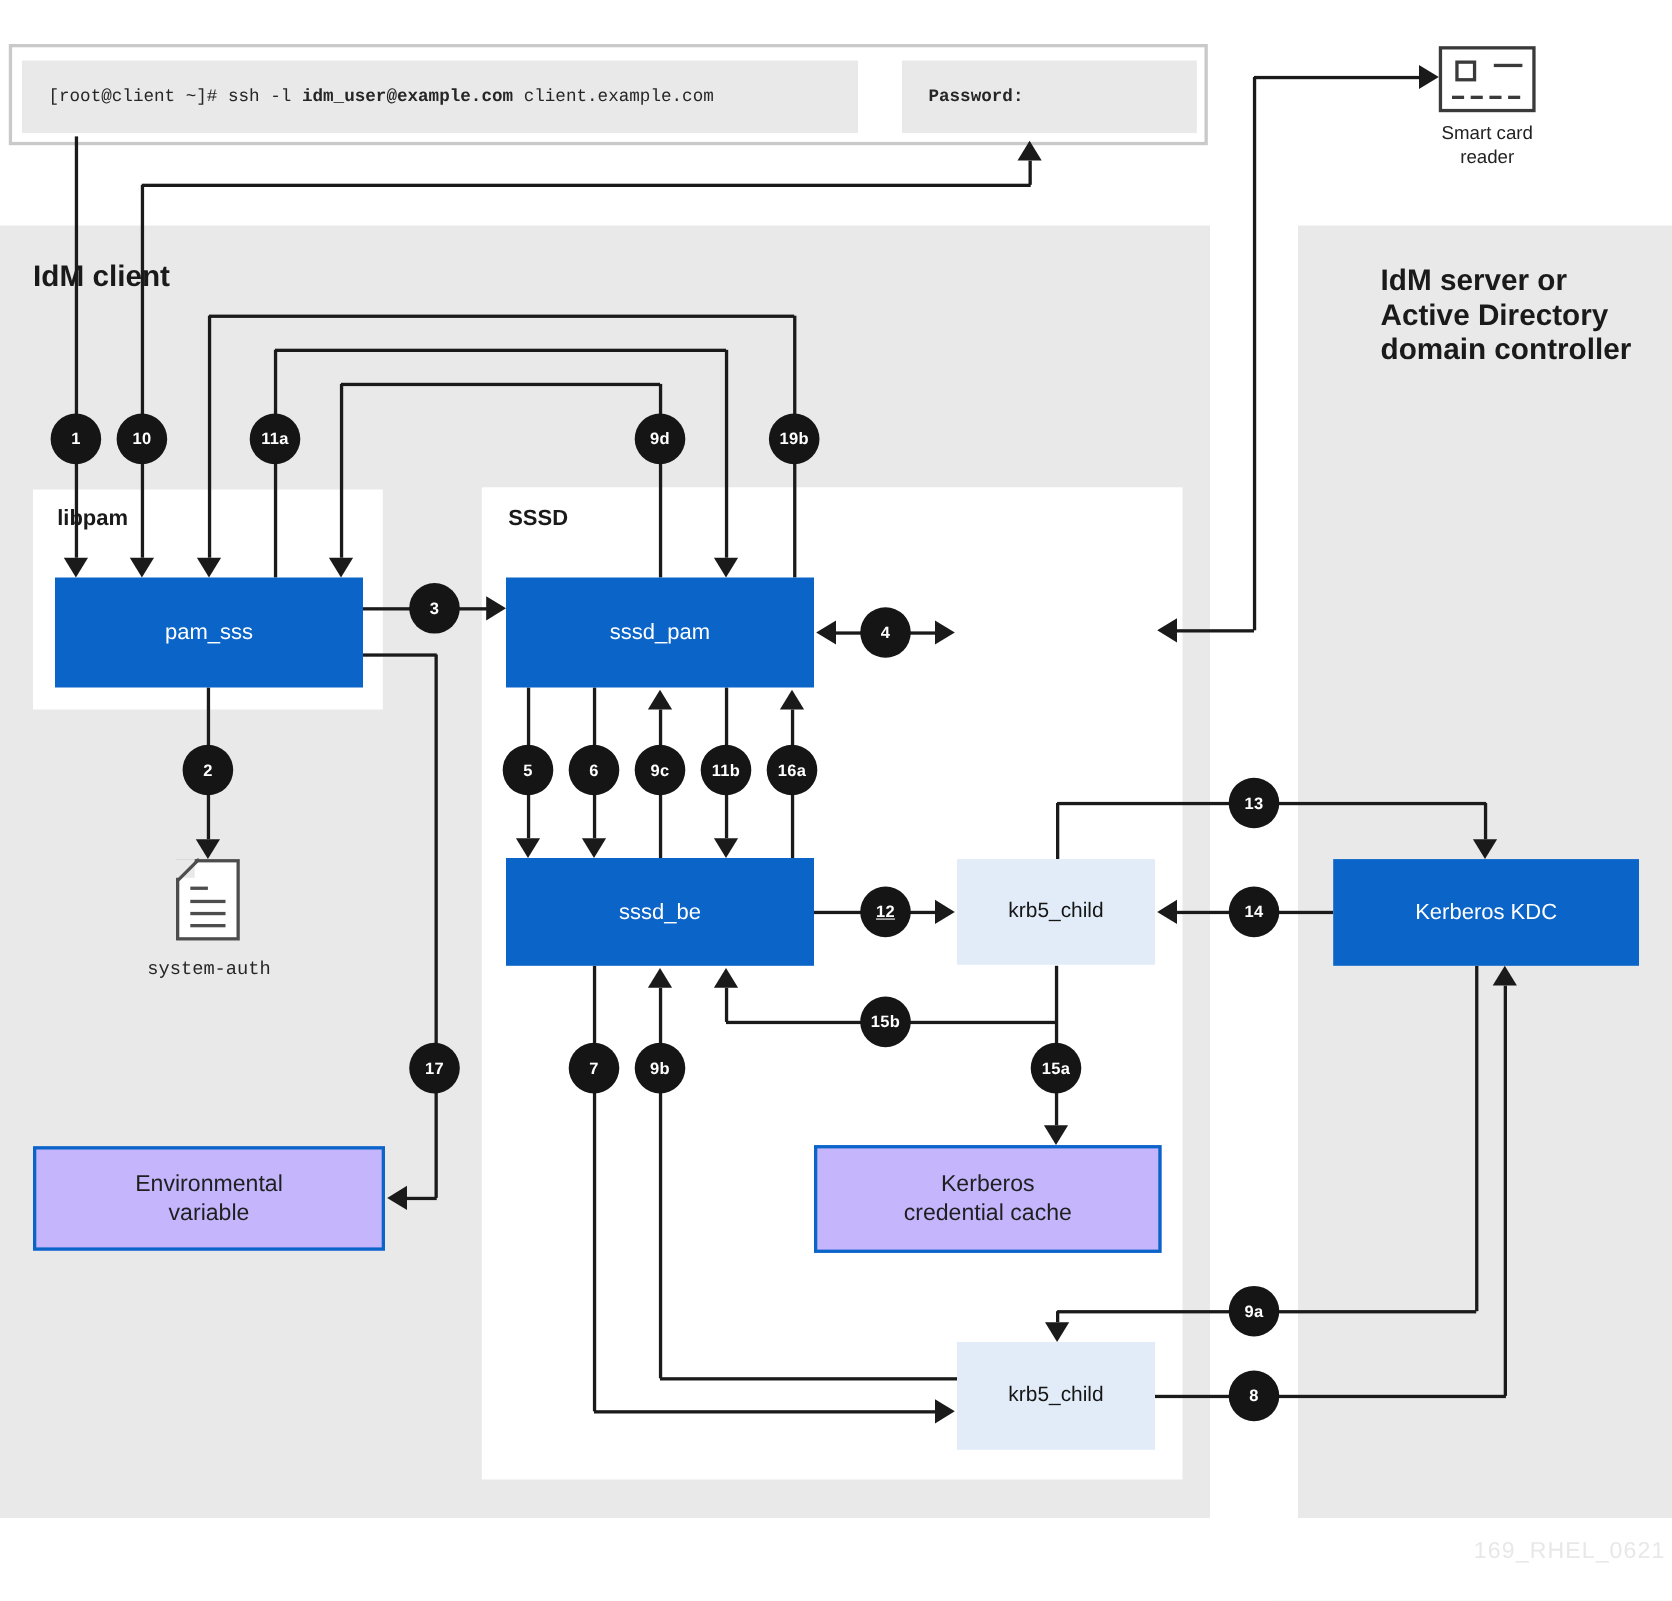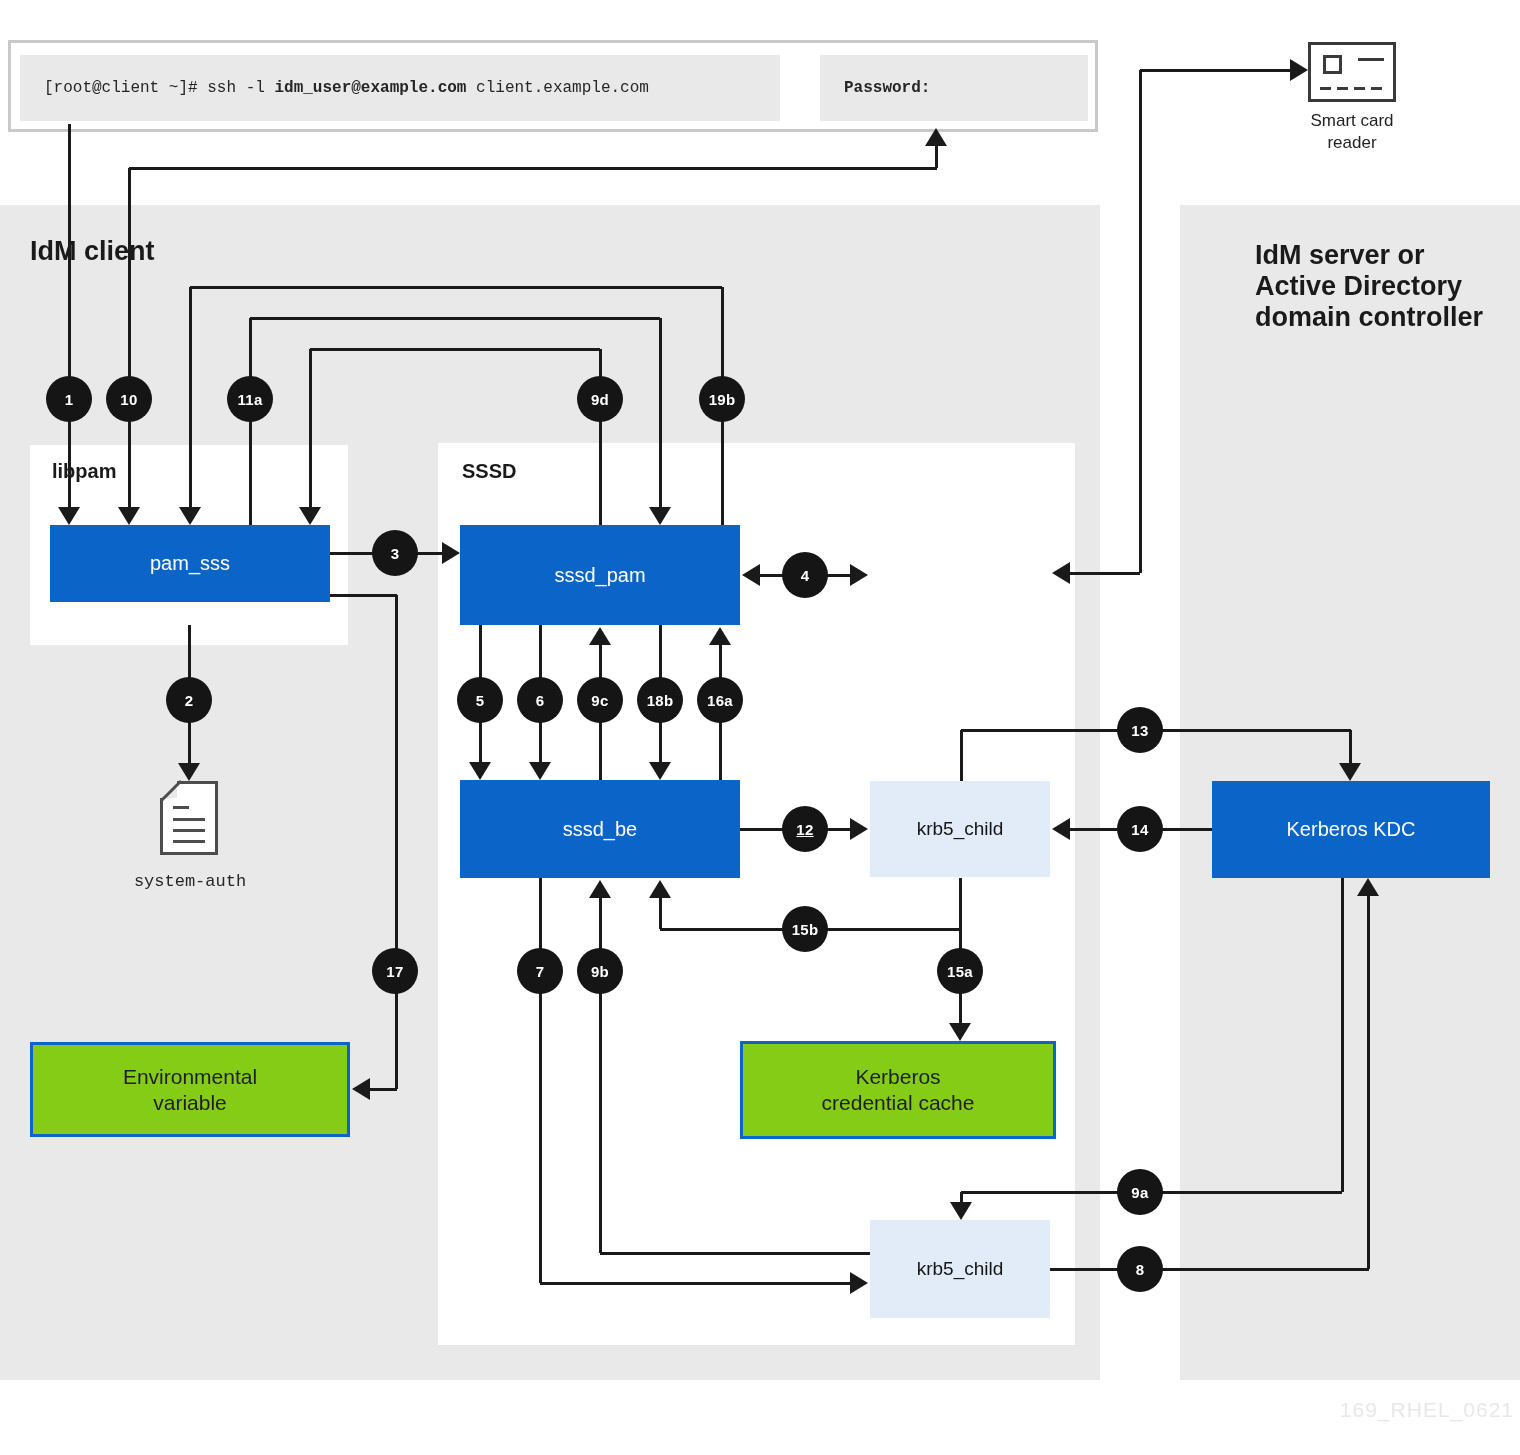--- a/index.html
+++ b/index.html
@@ -15,21 +15,21 @@
     font-family:"Liberation Sans",sans-serif;color:var(--ink);
   }
   .abs{position:absolute;}
   .region{background:var(--gray);z-index:0;}
   .region-title{font-weight:700;font-size:27px;line-height:31px;white-space:pre-line;z-index:1;color:#1a1a1a;}
   .groupbox{background:#fff;z-index:1;}
   .grouplabel{font-weight:700;font-size:20px;color:#1a1a1a;z-index:2;}
   .node{display:flex;align-items:center;justify-content:center;z-index:3;font-size:20px;font-weight:500;text-align:center;}
   .node.blue{background:var(--blue);color:#fff;}
   .node.light{background:var(--lightblue);color:#161616;}
-  .node.outline{background:#84cc16;border:3px solid var(--blue);color:var(--ink);font-size:21px;line-height:26px;white-space:pre-line;box-sizing:border-box;}
+  .node.outline{background:#c4b5fd;border:3px solid var(--blue);color:var(--ink);font-size:21px;line-height:26px;white-space:pre-line;box-sizing:border-box;}
   .line{position:absolute;background:var(--line);z-index:2;}
   .arrow{position:absolute;width:0;height:0;z-index:4;}
   .arrow.up{border-left:11px solid transparent;border-right:11px solid transparent;border-bottom:18px solid var(--line);}
   .arrow.down{border-left:11px solid transparent;border-right:11px solid transparent;border-top:18px solid var(--line);}
   .arrow.left{border-top:11px solid transparent;border-bottom:11px solid transparent;border-right:18px solid var(--line);}
   .arrow.right{border-top:11px solid transparent;border-bottom:11px solid transparent;border-left:18px solid var(--line);}
   .badge{
     position:absolute;z-index:6;background:#151515;color:#fff;font-weight:700;font-size:15px;
     min-width:46px;height:46px;border-radius:999px;display:flex;align-items:center;justify-content:center;
     transform:translate(-50%,-50%);padding:0 7px;box-sizing:border-box;letter-spacing:.3px;
@@ -84,21 +84,21 @@
     <span class="sc-dash" style="left:60px;"></span>
   </div>
   <div class="abs sc-label" style="left:1272px;top:110px;width:160px;">Smart card
 reader</div>
 
   <div class="abs groupbox" style="left:30px;top:445px;width:318px;height:200px;"></div>
   <div class="abs grouplabel" style="left:52px;top:460px;">libpam</div>
   <div class="abs groupbox" style="left:438px;top:443px;width:637px;height:902px;"></div>
   <div class="abs grouplabel" style="left:462px;top:460px;">SSSD</div>
 
-  <div class="abs node blue" style="left:50px;top:525px;width:280px;height:77px;">pam_sss</div>
+  <div class="abs node blue" style="left:50px;top:525px;width:280px;height:100px;">pam_sss</div>
   <div class="abs node blue" style="left:460px;top:525px;width:280px;height:100px;">sssd_pam</div>
   <div class="abs node blue" style="left:460px;top:780px;width:280px;height:98px;">sssd_be</div>
   <div class="abs node light" style="left:870px;top:781px;width:180px;height:96px;font-size:19px;">krb5_child</div>
   <div class="abs node light" style="left:870px;top:1220px;width:180px;height:98px;font-size:19px;">krb5_child</div>
   <div class="abs node blue" style="left:1212px;top:781px;width:278px;height:97px;">Kerberos KDC</div>
   <div class="abs node outline" style="left:30px;top:1042px;width:320px;height:95px;">Environmental
 variable</div>
   <div class="abs node outline" style="left:740px;top:1041px;width:316px;height:98px;">Kerberos
 credential cache</div>
 
@@ -194,21 +194,21 @@
       <div class="badge" style="left: 129px; top: 399px; text-align: center;">10</div>
       <div class="badge" style="left: 250px; top: 399px;">11a</div>
       <div class="badge" style="left: 600px; top: 399px;">9d</div>
       <div class="badge" style="left: 722px; top: 399px;">19b</div>
       <div class="badge" style="left: 395px; top: 553px;">3</div>
       <div class="badge" style="left: 805px; top: 575px;">4</div>
       <div class="badge" style="left: 189px; top: 700px;">2</div>
       <div class="badge" style="left: 480px; top: 700px;">5</div>
       <div class="badge" style="left: 540px; top: 700px;">6</div>
       <div class="badge" style="left: 600px; top: 700px;">9c</div>
-      <div class="badge" style="left: 660px; top: 700px;">18b</div>
+      <div class="badge" style="left: 660px; top: 700px;">11b</div>
       <div class="badge" style="left: 720px; top: 700px;">16a</div>
       <div class="badge" style="left: 805px; top: 829px; text-decoration: underline;">12</div>
       <div class="badge" style="left: 1140px; top: 730px;">13</div>
       <div class="badge" style="left: 1140px; top: 829px;">14</div>
       <div class="badge" style="left: 805px; top: 929px;">15b</div>
       <div class="badge" style="left: 960px; top: 971px;">15a</div>
       <div class="badge" style="left: 395px; top: 971px;">17</div>
       <div class="badge" style="left: 540px; top: 971px;">7</div>
       <div class="badge" style="left: 600px; top: 971px;">9b</div>
       <div class="badge" style="left: 1140px; top: 1192px;">9a</div>

